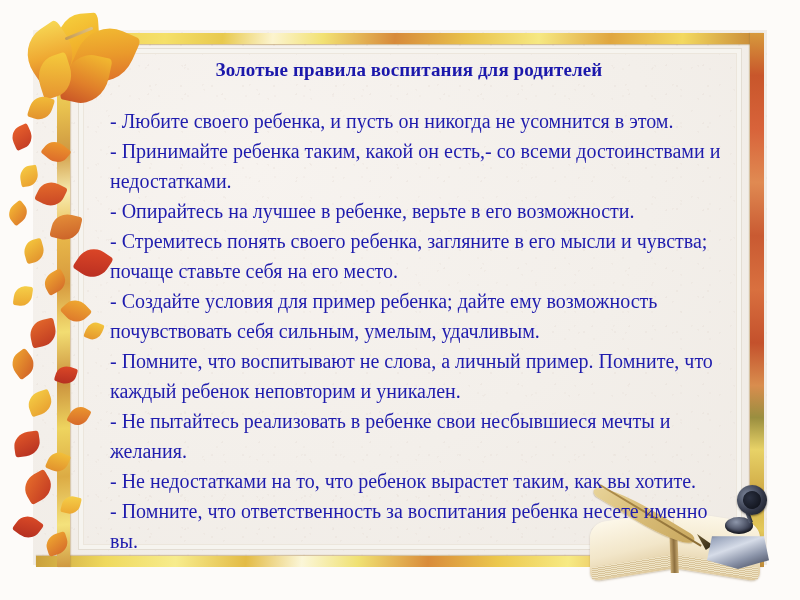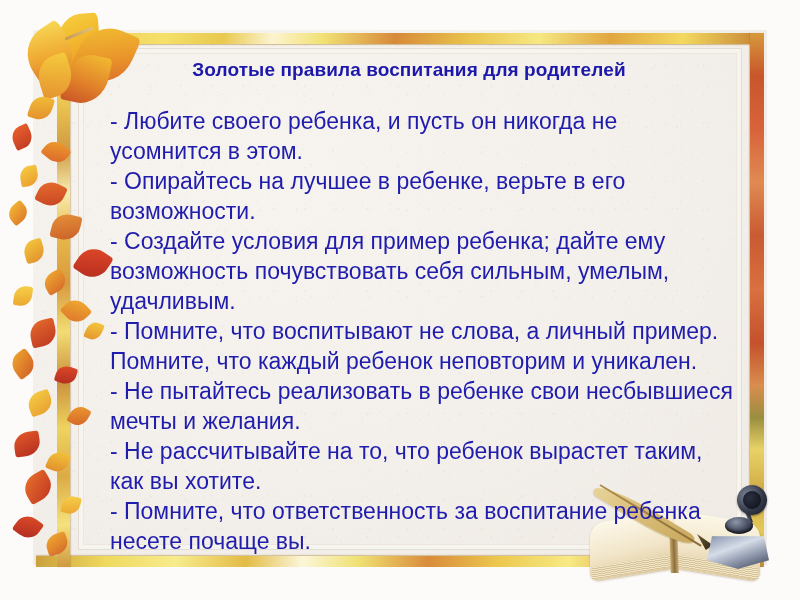--- a/index.html
+++ b/index.html
@@ -9,21 +9,21 @@
     height: 600px;
     overflow: hidden;
     background: #ffffff;
   }
 
   #slide {
     position: relative;
     width: 800px;
     height: 600px;
     background: #fdfbf9;
-    font-family: Liberation Sans, sans-serif;
+    font-family: Liberation Serif, serif;
     overflow: hidden;
   }
 
   
   .page-bg {
     position: absolute;
     left: 33px; top: 30px;
     width: 734px; height: 535px;
     background:
       radial-gradient(ellipse at 30% 25%, #f7f3ef 0%, #f3efea 55%, #efeae4 100%);
@@ -241,21 +241,21 @@
     font-size: 19px;
     font-weight: bold;
     letter-spacing: .1px;
     line-height: 24px;
   }
   .rules {
     position: absolute;
     left: 110px; top: 106px;
     width: 624px;
     color: #1f1cae;
-    font-size: 23px;
+    font-size: 20px;
     line-height: 30px;
   }
   .rule-line { white-space: pre-wrap; }
 </style>
 </head>
 <body>
 
 <div id="slide">
 
   <div class="page-bg"></div>
@@ -331,21 +331,23 @@
     <div class="well-hinge"></div>
     <div class="well-lid">
       <div class="well-lid-inner"></div>
     </div>
   </div>
 
   <div class="title">Золотые правила воспитания для родителей</div>
 
   <div class="rules">
     <div class="rule-line">- Любите своего ребенка, и пусть он никогда не усомнится в этом.</div>
+    <div class="rule-line">- Принимайте ребенка таким, какой он есть,- со всеми достоинствами и недостатками.</div>
     <div class="rule-line">- Опирайтесь на лучшее в ребенке, верьте в его возможности.</div>
+    <div class="rule-line">- Стремитесь понять своего ребенка, загляните в его мысли и чувства; почаще ставьте себя на его место.</div>
     <div class="rule-line">- Создайте условия для пример ребенка; дайте ему возможность почувствовать себя сильным, умелым, удачливым.</div>
     <div class="rule-line">- Помните, что воспитывают не слова, а личный пример. Помните, что каждый ребенок неповторим и уникален.</div>
     <div class="rule-line">- Не пытайтесь реализовать в ребенке свои несбывшиеся мечты и желания.</div>
-    <div class="rule-line">- Не рассчитывайте на то, что ребенок вырастет таким, как вы хотите.</div>
-    <div class="rule-line">- Помните, что ответственность за воспитание ребенка несете почаще вы.</div>
+    <div class="rule-line">- Не недостатками на то, что ребенок вырастет таким, как вы хотите.</div>
+    <div class="rule-line">- Помните, что ответственность за воспитания ребенка несете именно вы.</div>
   </div>
 
 </div>
 
 </body></html>

